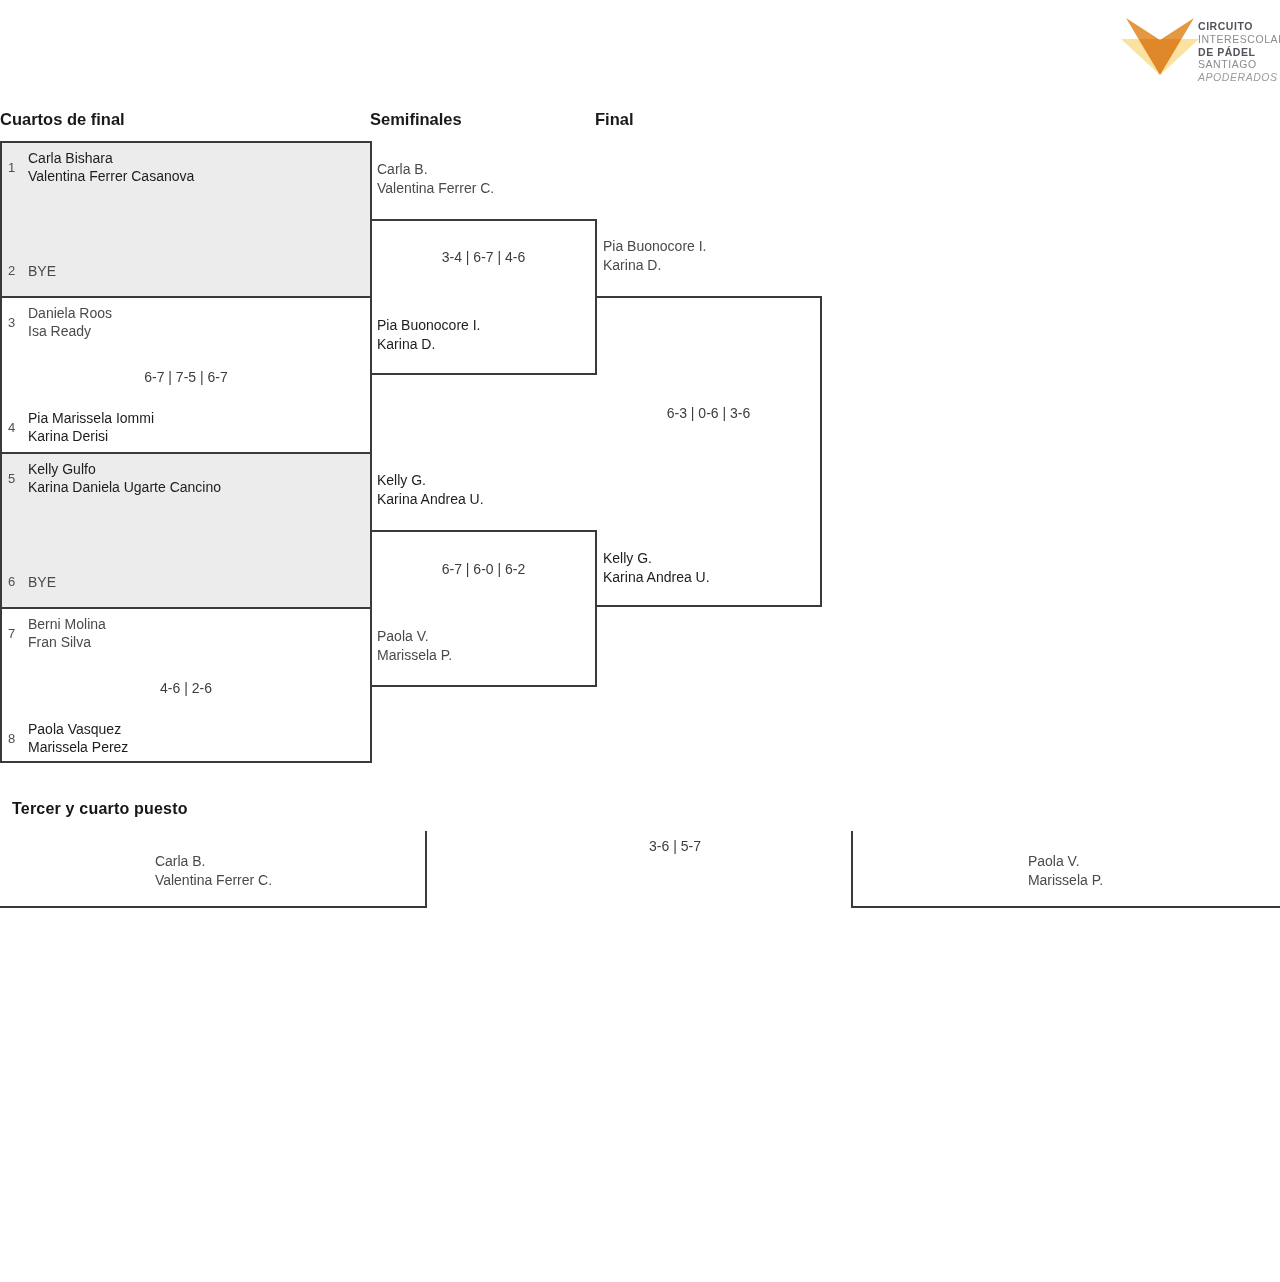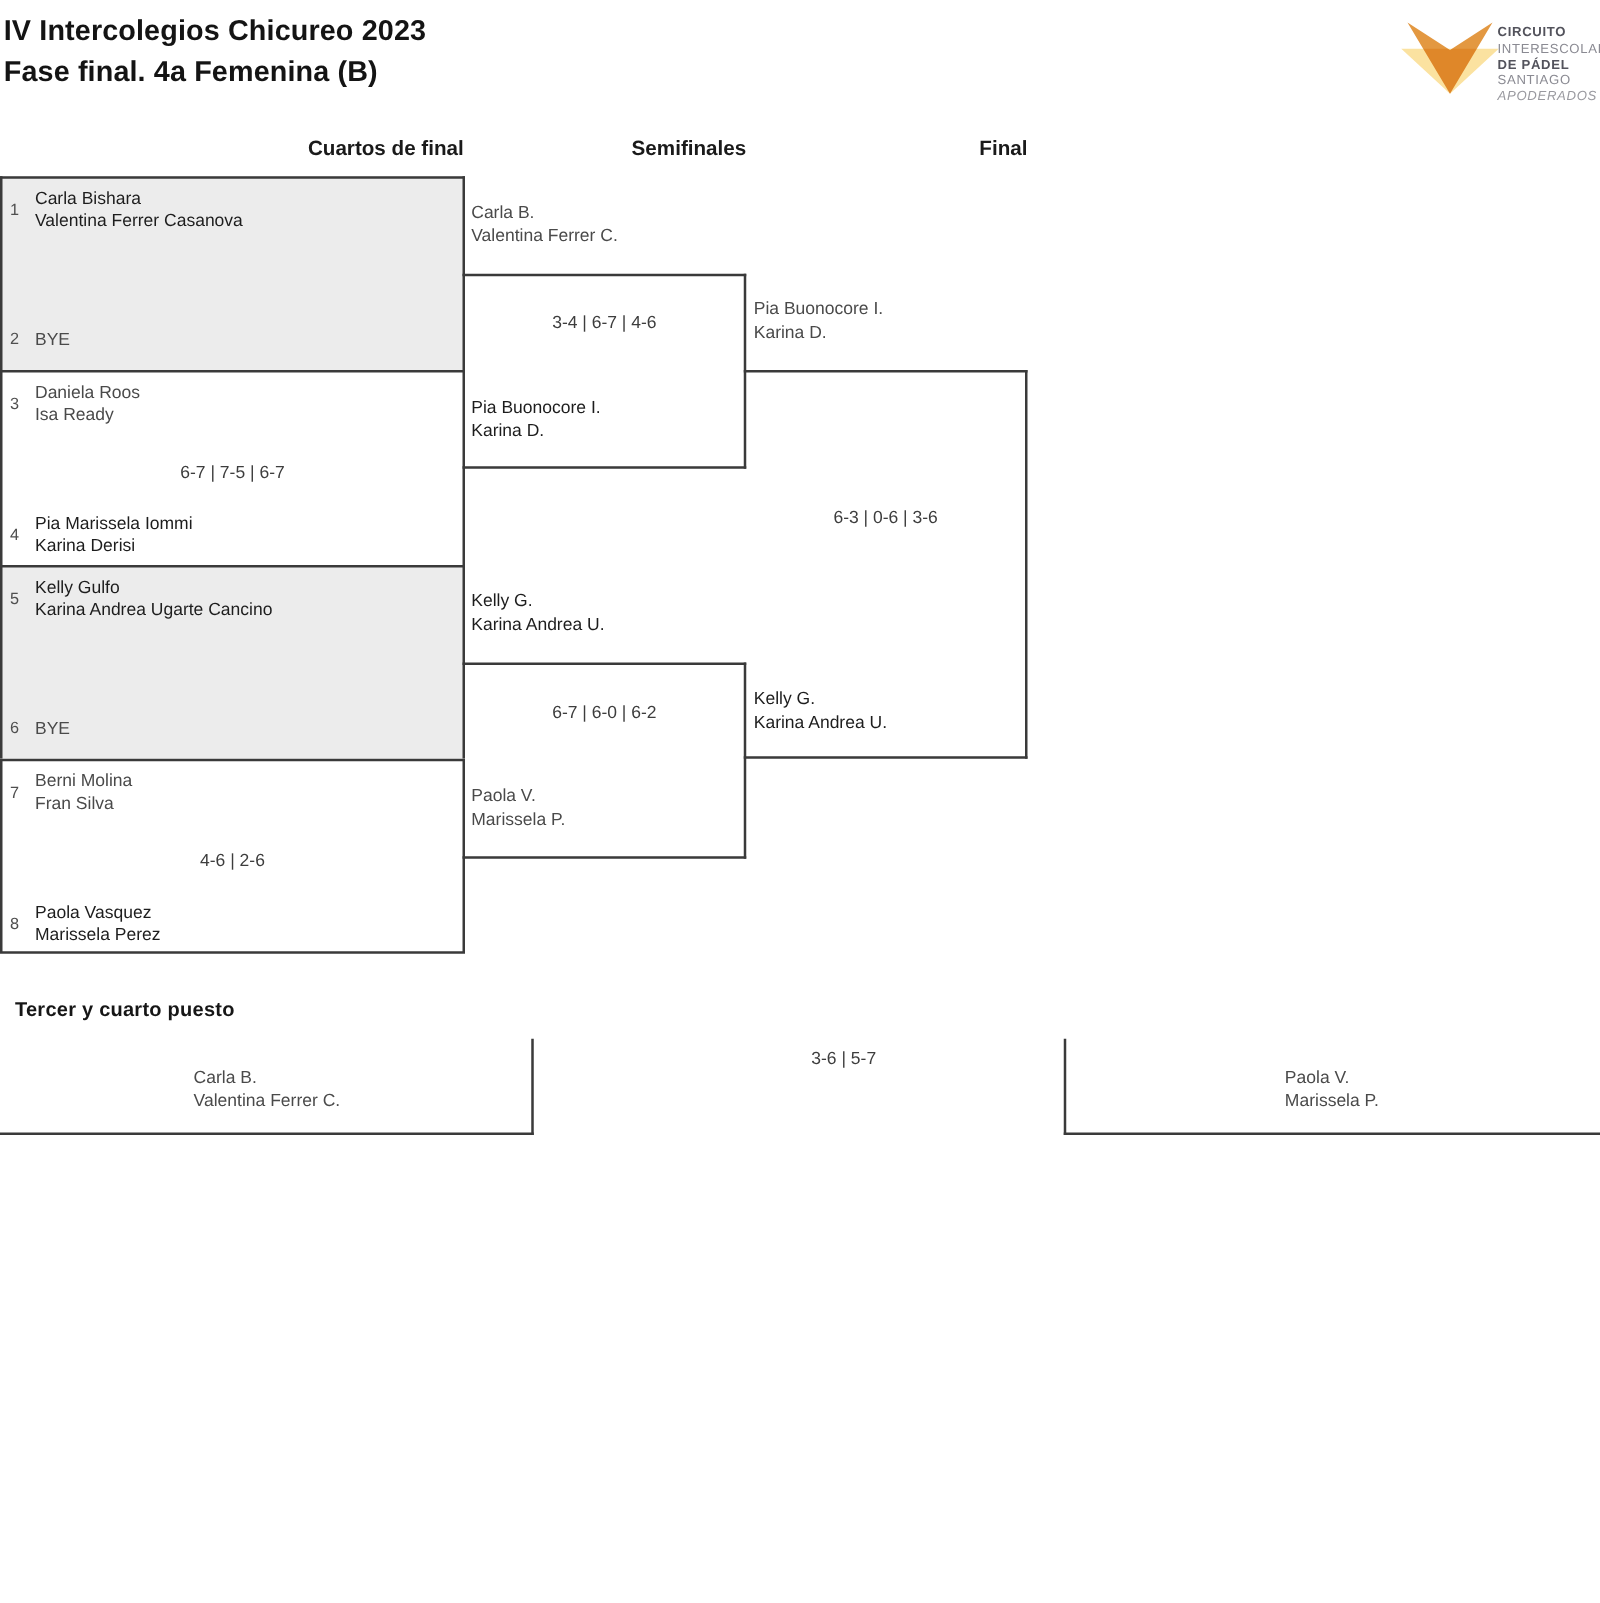--- a/index.html
+++ b/index.html
@@ -13,21 +13,21 @@
   .title { position:absolute; left:3px; top:8px; font-size:23px; font-weight:700;
            line-height:33px; color:#141414; letter-spacing:0.1px; }
 
   .logo-mark { position:absolute; left:1120px; top:9px; width:80px; height:68px; }
   .logo-text { position:absolute; left:1198px; top:20px; font-size:10.5px;
                line-height:12.8px; letter-spacing:0.55px; color:#8A8A92; }
   .logo-text .strong { color:#53535C; font-weight:700; }
   .logo-text .it { font-style:italic; color:#99999F; }
 
   
-  .colhead { position:absolute; top:110px; height:20px; text-align:right;
+  .colhead { position:absolute; top:110px; height:20px; text-align:left;
              font-size:16.5px; font-weight:600; color:#1A1A1A; }
   .colhead.c-qf { left:0; width:371px; }
   .colhead.c-sf { left:370px; width:227px; }
   .colhead.c-f  { left:595px; width:227px; }
 
   
   .team  { position:absolute; font-size:14px; line-height:18px; color:#4A4A4A; }
   .team.lh19 div { line-height:19px; }
   .team.bold { font-weight:400; color:#1D1D1D; }
   .seed  { position:absolute; font-size:13px; color:#4F4F4F; }
@@ -79,24 +79,20 @@
   .tp-team.left  { left:0;    width:427px; }
   .tp-team.right { left:851px; width:429px; }
   .tp-team .names { font-size:14px; line-height:19px; color:#4A4A4A; text-align:left; }
   .tp-score { left:427px; top:838px; width:496px; }
 </style>
 </head>
 <body>
 
 <div class="page">
 
-  <div class="title">
-    <div>IV Intercolegios Chicureo 2023</div>
-    <div>Fase final. 4a Femenina (B)</div>
-  </div>
 
   <svg class="logo-mark" viewBox="0 0 80 68" xmlns="http://www.w3.org/2000/svg">
     <polygon points="1,30 79,30 40,66" fill="#FBE2A0"></polygon>
     <path d="M6 9 L40 31 L74 9 L40 66 Z" fill="#E2953B" fill-opacity="0.97" style="mix-blend-mode:multiply"></path>
   </svg>
   <div class="logo-text">
     <div class="strong">CIRCUITO</div>
     <div>INTERESCOLAR</div>
     <div class="strong">DE PÁDEL</div>
     <div>SANTIAGO</div>
@@ -130,21 +126,21 @@
     <div class="team pos-b bold">
       <div>Pia Marissela Iommi</div>
       <div>Karina Derisi</div>
     </div>
   </div>
 
   <div class="qf qf3 gray">
     <div class="seed pos-a">5</div>
     <div class="team pos-a bold">
       <div>Kelly Gulfo</div>
-      <div>Karina Andrea Ugarte Cancino</div>
+      <div>Karina Daniela Ugarte Cancino</div>
     </div>
     <div class="seed pos-bye">6</div>
     <div class="team pos-bye">
       <div>BYE</div>
     </div>
   </div>
 
   <div class="qf qf4">
     <div class="seed pos-a">7</div>
     <div class="team pos-a">

